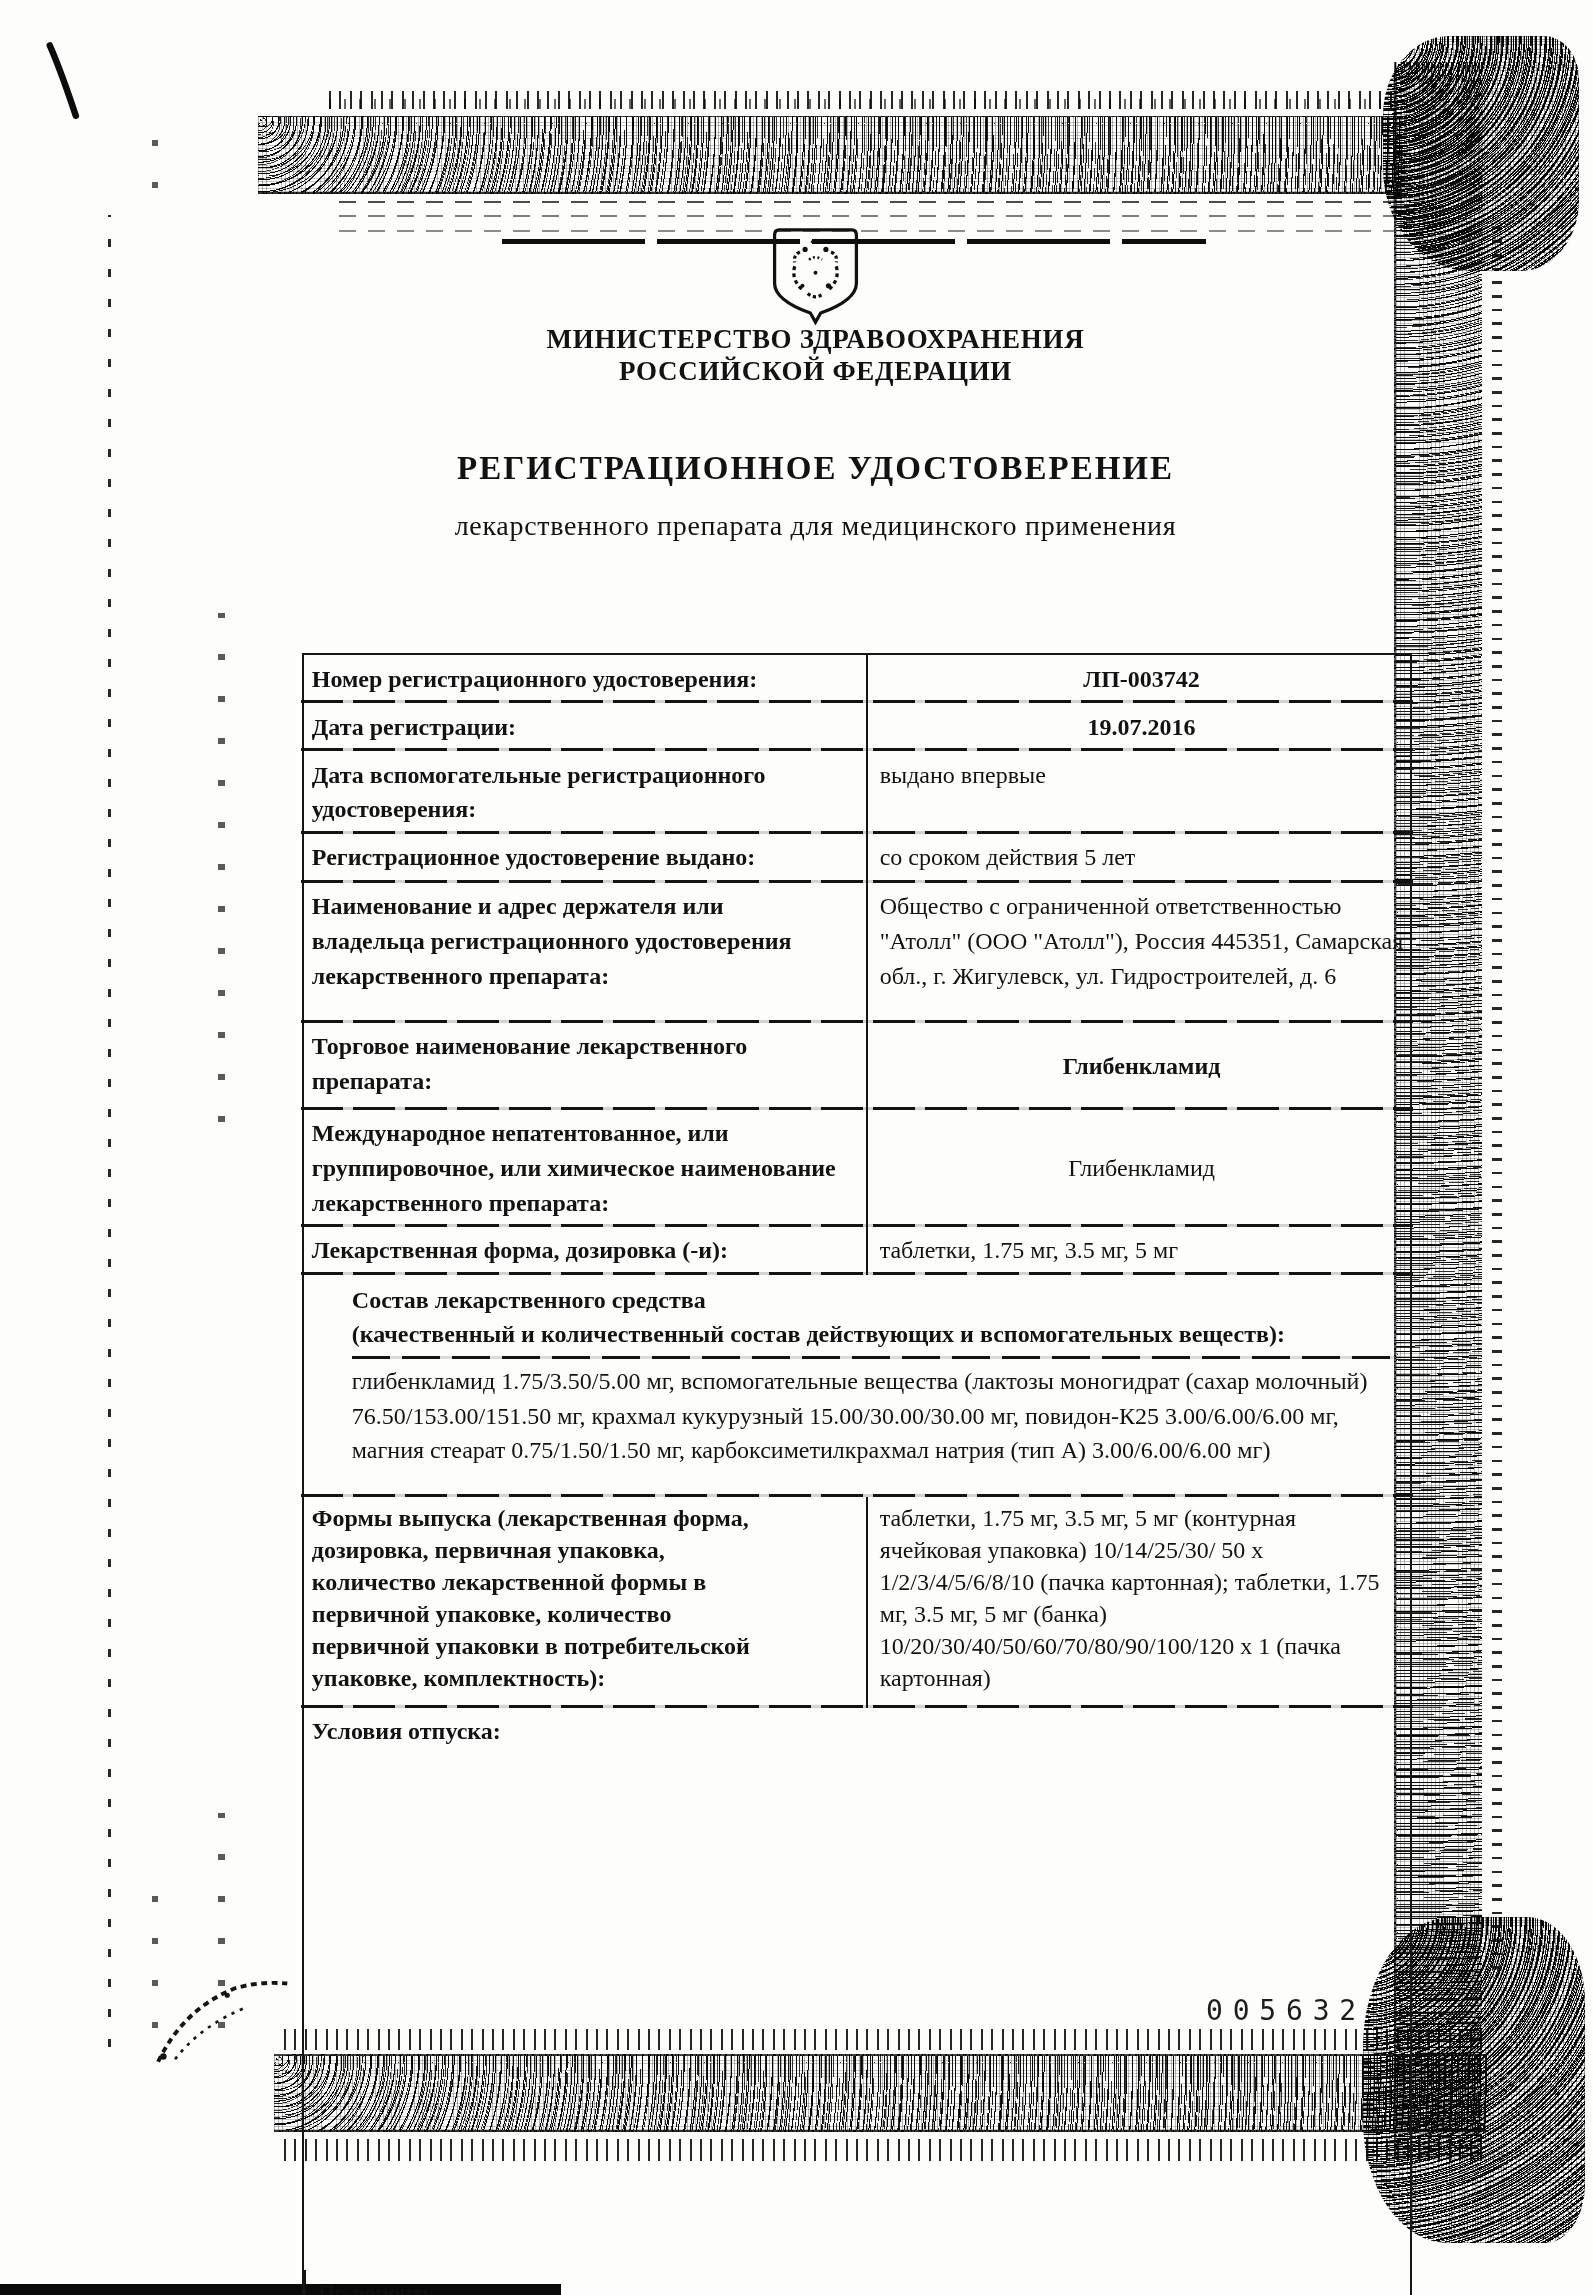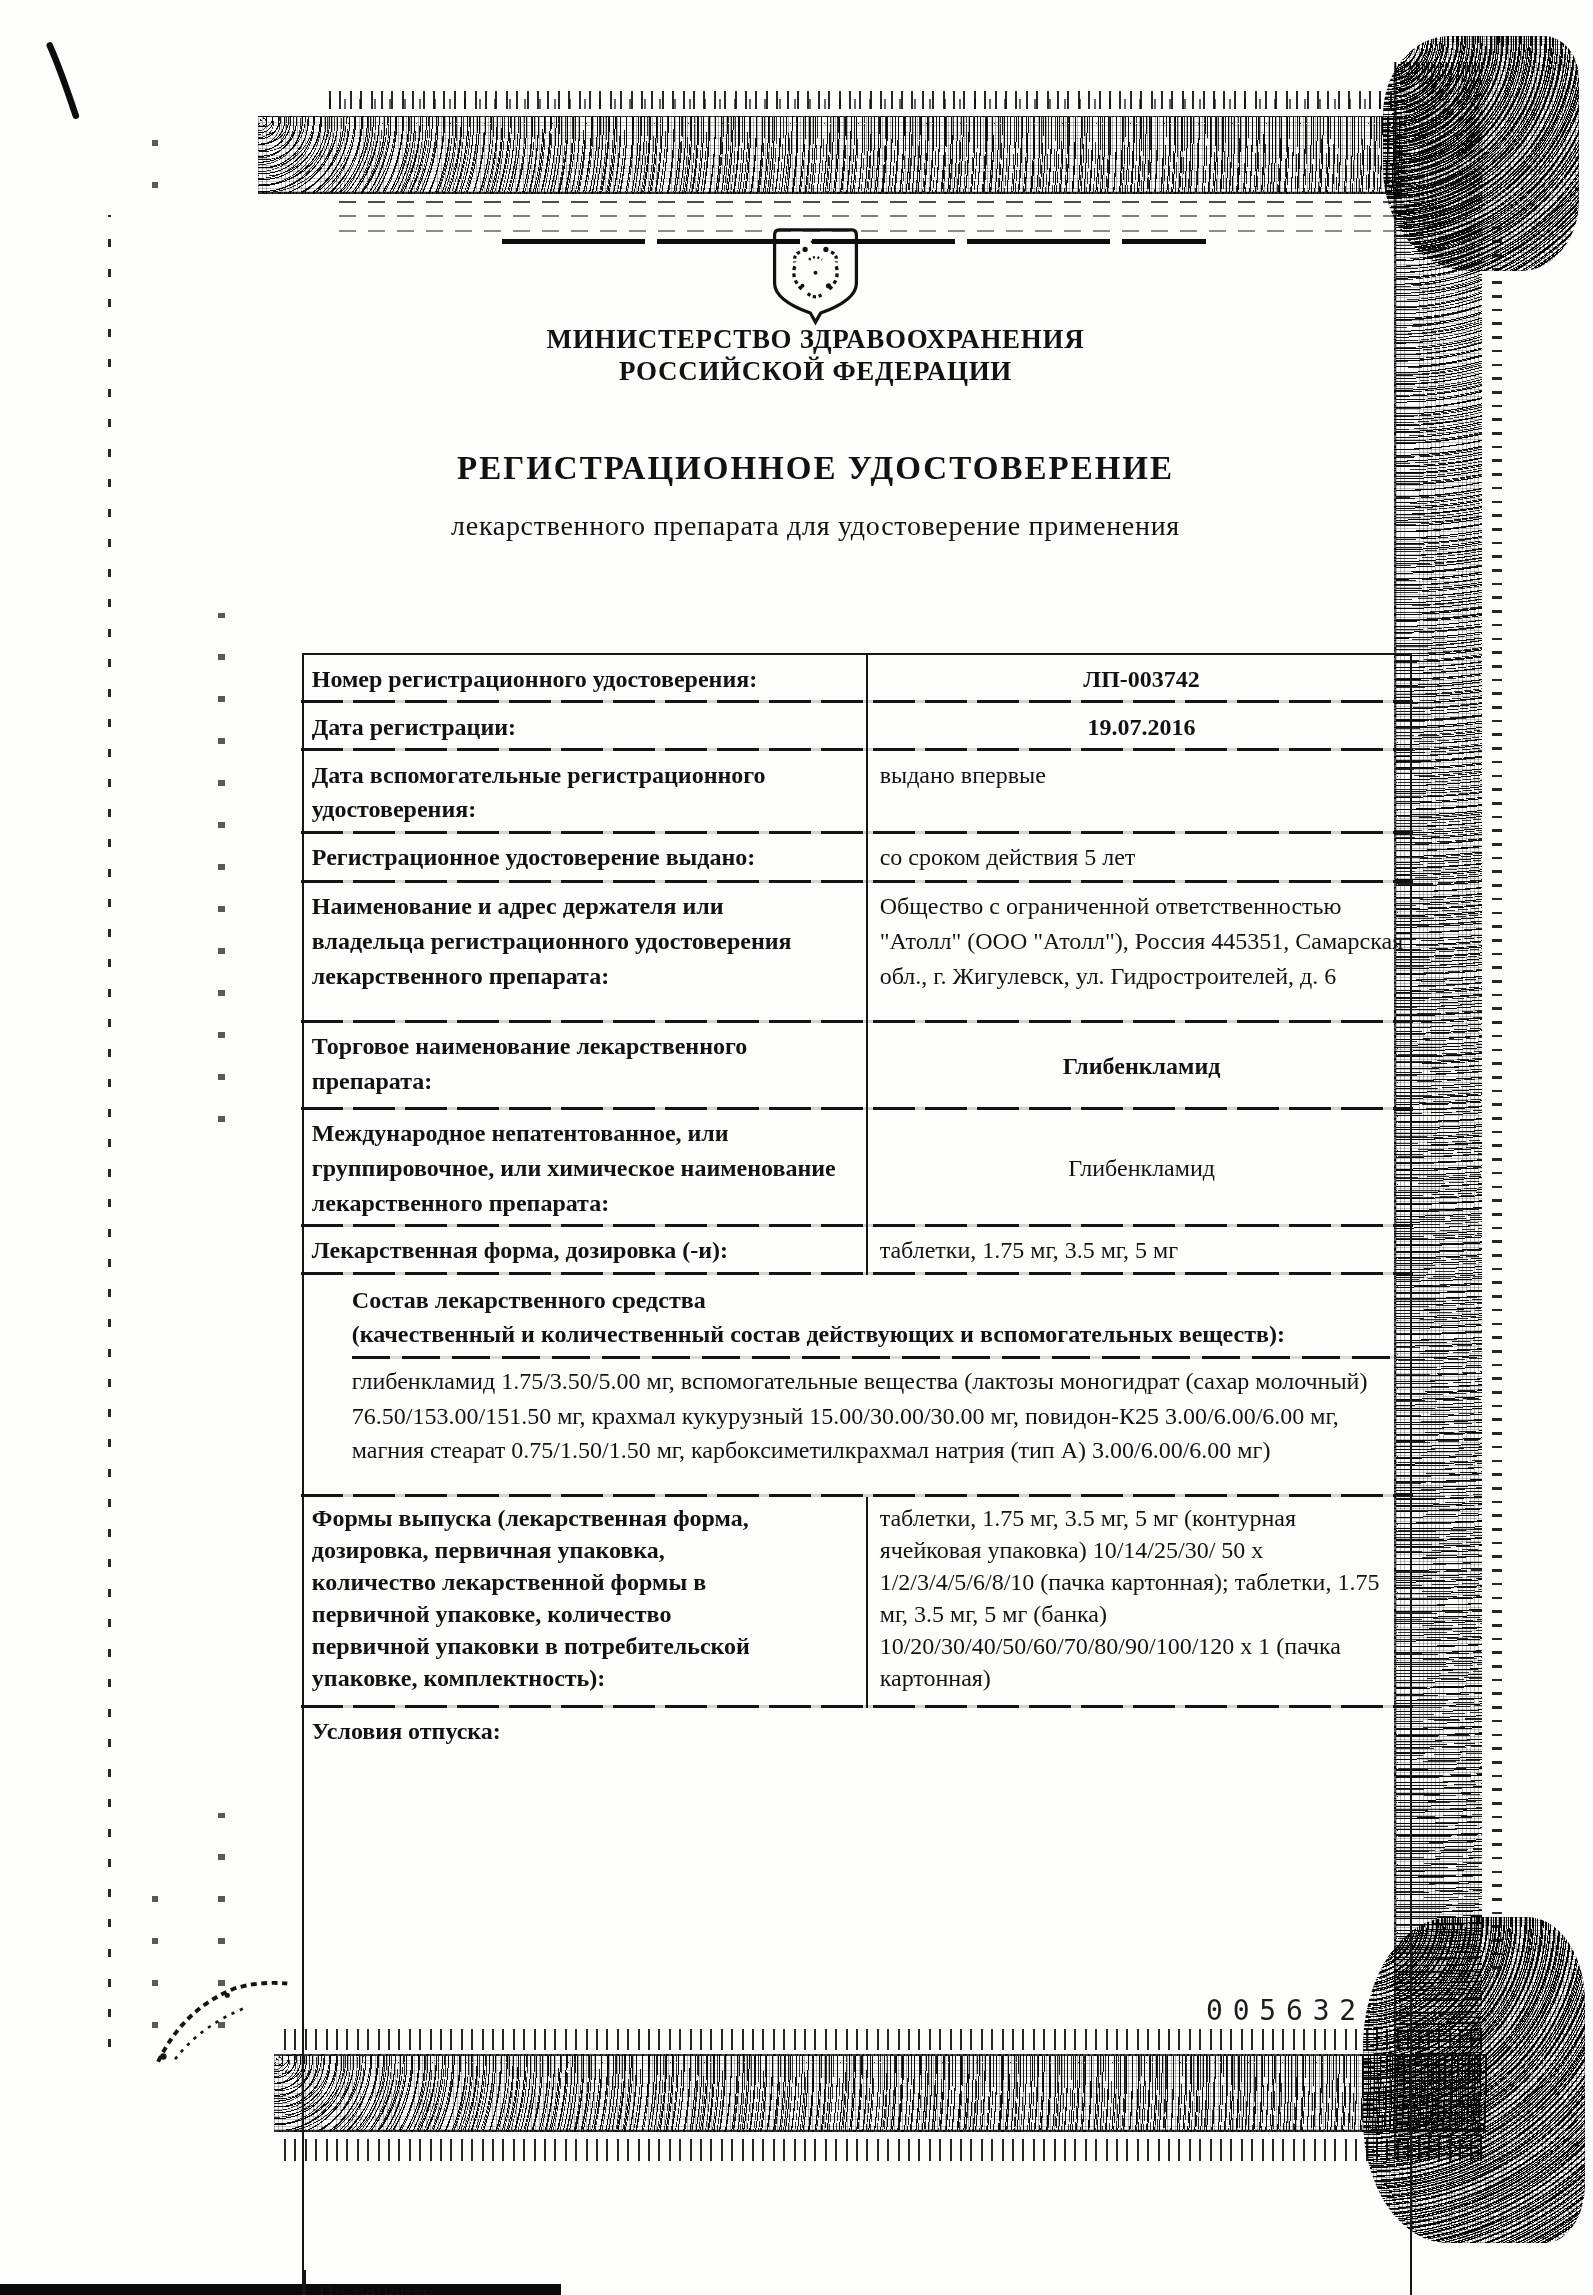--- a/index.html
+++ b/index.html
@@ -147,21 +147,21 @@
     <circle cx="68" cy="72" r="3" fill="#111"></circle>
     <circle cx="88" cy="92" r="4" fill="#111"></circle>
     <circle cx="48" cy="92" r="3" fill="#111"></circle>
   </svg>
 
   <div class="hdr ministry">
     <div>МИНИСТЕРСТВО ЗДРАВООХРАНЕНИЯ</div>
     <div>РОССИЙСКОЙ ФЕДЕРАЦИИ</div>
   </div>
   <div class="hdr doc-title">РЕГИСТРАЦИОННОЕ УДОСТОВЕРЕНИЕ</div>
-  <div class="hdr doc-sub">лекарственного препарата для удостоверение применения</div>
+  <div class="hdr doc-sub">лекарственного препарата для медицинского применения</div>
 
   <div class="tbl">
 
     <div class="row" style="min-height:48px;">
       <div class="lbl">Номер регистрационного удостоверения:</div>
       <div class="val vcenter vbold">ЛП-003742</div>
     </div>
 
     <div class="row" style="min-height:48px;">
       <div class="lbl">Дата регистрации:</div>

